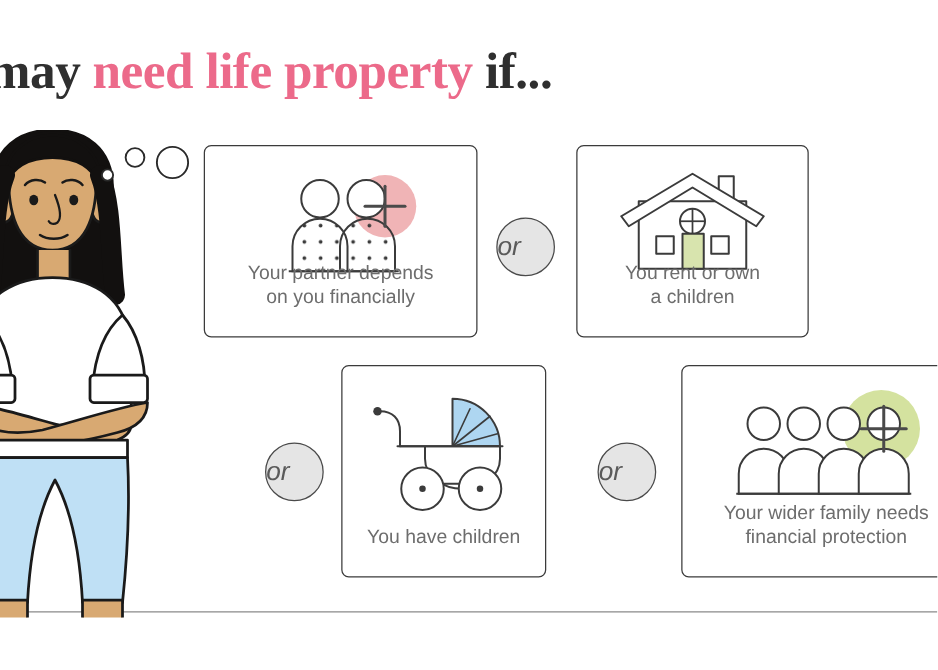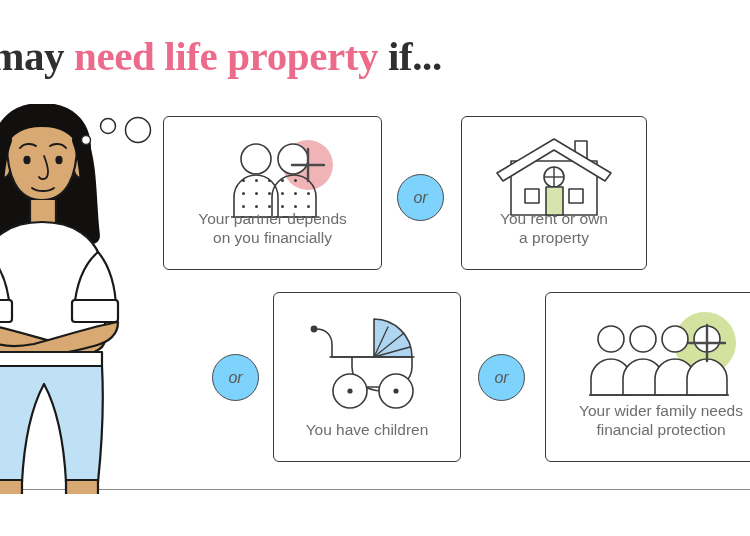--- a/index.html
+++ b/index.html
@@ -79,39 +79,39 @@
     bottom: 22px;
     text-align: center;
     font-size: 15.5px;
     line-height: 19px;
     color: #6d6d6d;
     white-space: pre-line;
   }
 
   #card-partner  { left: 163px; top: 116px;  width: 219px; height: 154px; }
   #card-property { left: 461px; top: 116px;  width: 186px; height: 154px; }
-  #card-children { left: 273px; top: 292px;  width: 188px; height: 170px; }
+  #card-children { left: 273px; top: 292px;  width: 164px; height: 170px; }
   #card-family   { left: 545px; top: 292px;  width: 218px; height: 170px; }
 
   #card-family .card-label { text-align: center; padding-left: 14px; }
 
   
   .or-circle {
     position: absolute;
     width: 47px;
     height: 47px;
     border: 1.3px solid #4a4a4a;
     border-radius: 50%;
     display: flex;
     align-items: center;
-    justify-content: center;
+    justify-content: flex-start;
     font-style: italic;
-    font-size: 16px;
+    font-size: 21px;
     color: #5a5a5a;
-    background: #7dd3fc;
+    background: #e5e5e5;
     box-sizing: border-box;
   }
   #or-1 { left: 397px; top: 174px; }
   #or-2 { left: 212px; top: 354px; }
   #or-3 { left: 478px; top: 354px; }
 </style>
 </head>
 <body>
 
 <div id="stage">
@@ -244,21 +244,21 @@
 
           <rect x="57" y="52" width="17" height="28" fill="#d8e4ae"></rect>
         </g>
         <g stroke="#3b3b3b" stroke-width="1.4">
           <line x1="55" y1="42" x2="75" y2="42"></line>
           <line x1="65" y1="32" x2="65" y2="52"></line>
         </g>
       </svg>
     </div>
     <div class="card-label">You rent or own
-a property</div>
+a children</div>
   </div>
 
   <div class="card" id="card-children">
     <div class="card-icon">
       <svg width="150" height="100" viewBox="0 0 150 100">
         <g fill="#ffffff" stroke="#3b3b3b" stroke-width="1.6" stroke-linejoin="round" stroke-linecap="round">
 
           <path d="M24 18 C34 18 40 24 40 34 L40 46" fill="none"></path>
           <circle cx="22" cy="18" r="3.4" fill="#3b3b3b" stroke="none"></circle>
 

